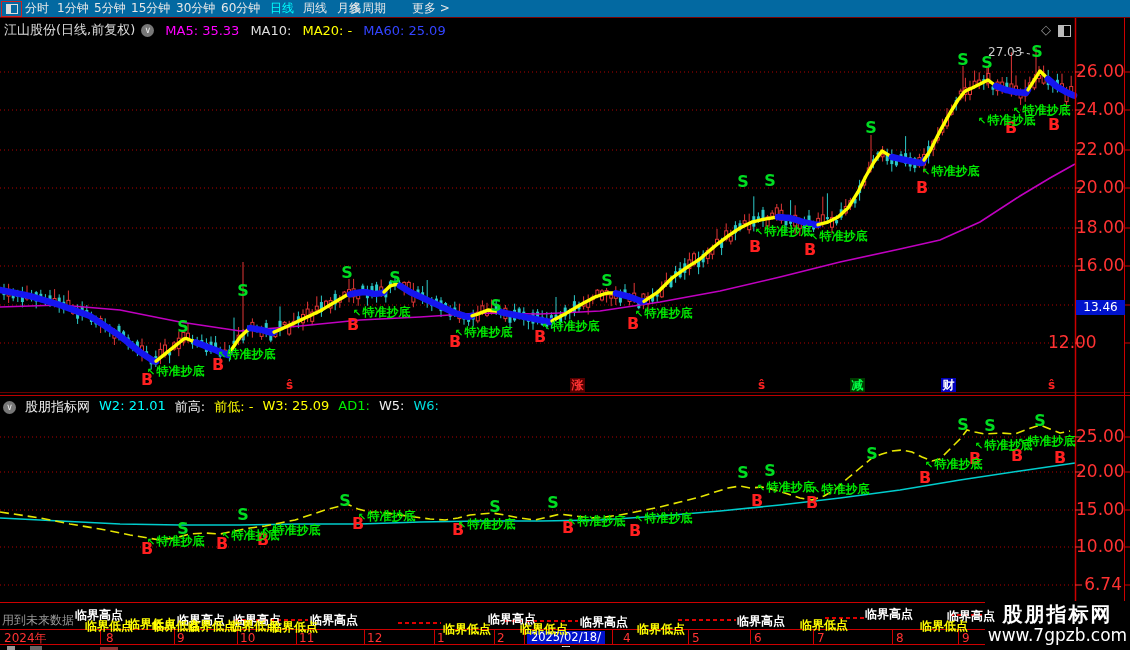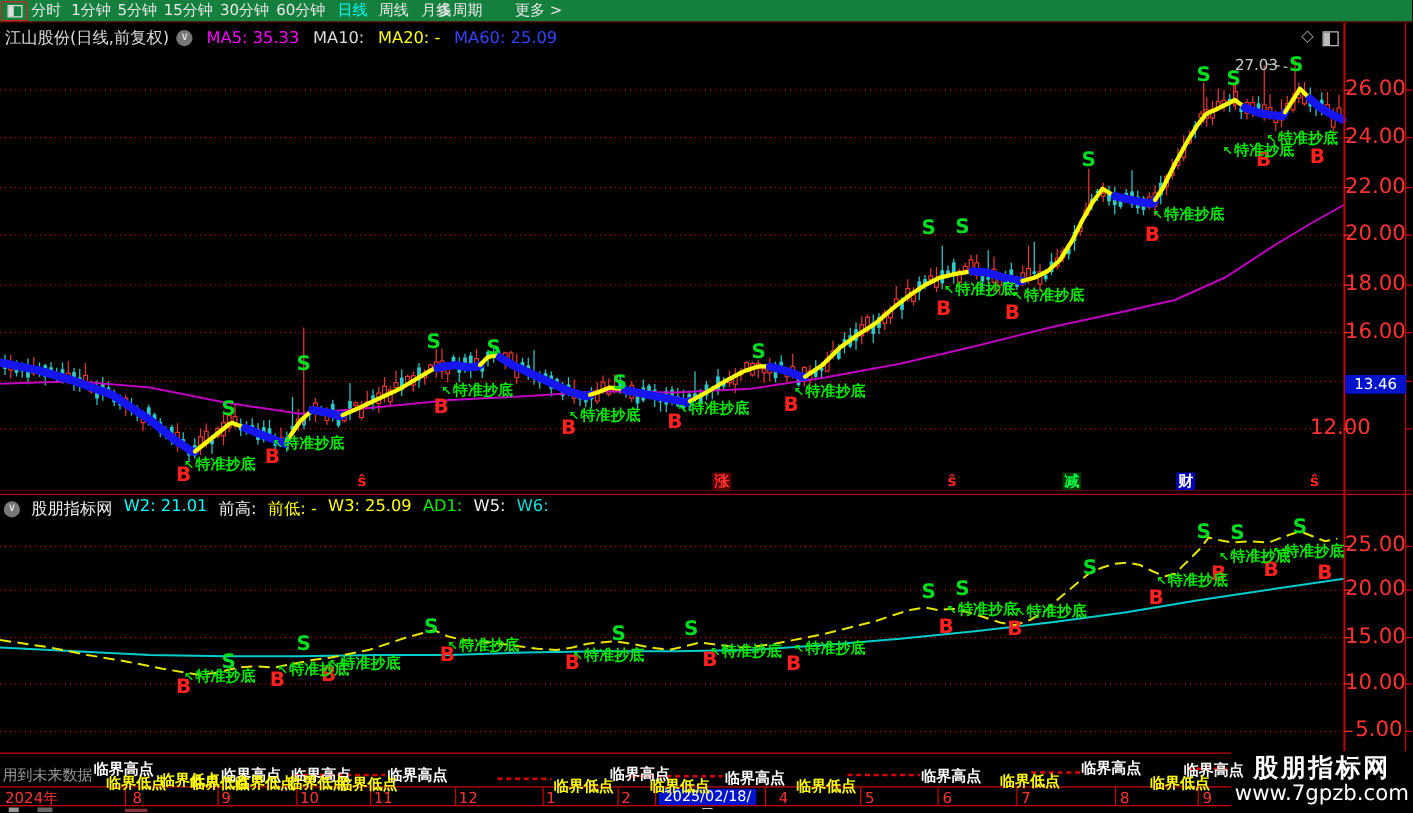--- a/index.html
+++ b/index.html
@@ -1,18 +1,18 @@
 <!DOCTYPE html>
 <html><head>
 <meta charset="utf-8">
 <style>
   html,body{margin:0;padding:0;background:#000;}
   #root{position:relative;width:1130px;height:650px;background:#000;overflow:hidden;
         font-family:"DejaVu Sans","Liberation Sans",sans-serif;}
-  .toolbar{position:absolute;left:0;top:0;width:1130px;height:17px;background:#15803d;}
+  .toolbar{position:absolute;left:0;top:0;width:1130px;height:17px;background:#0369a1;}
   .tool-icon-box{position:absolute;left:1px;top:1px;width:19px;height:14px;border:1px solid #cc2222;}
   .tool-icon-inner{position:absolute;left:4px;top:2px;width:10px;height:8px;border:1px solid #ddd;}
   .tool-icon-half{position:absolute;left:0;top:0;width:4px;height:8px;background:#ddd;}
   .menu-item{position:absolute;top:2px;font-size:12px;line-height:13px;color:#e8e8e8;white-space:nowrap;cursor:default;}
   .menu-item.active{color:#00ffff;}
   .tb-btns{position:absolute;right:2px;top:0px;display:flex;gap:3px;}
   .tb-btn{border:1px solid #d03030;color:#eeeeee;font-size:12px;line-height:14px;padding:0 4px;white-space:nowrap;}
   .title-row{position:absolute;left:4px;top:21px;display:flex;align-items:center;font-size:13px;color:#dddddd;}
   .circle-icon{width:13px;height:13px;border-radius:50%;background:#777;color:#eee;font-size:9px;line-height:13px;text-align:center;margin-left:6px;}
   .ma-item{margin-left:11px;white-space:nowrap;font-size:13px;}
@@ -684,21 +684,21 @@
     <div class="axis-label" style="left: 1076px; top: 103px;">24.00</div>
     <div class="axis-label" style="left: 1076px; top: 143px;">22.00</div>
     <div class="axis-label" style="left: 1076px; top: 181px;">20.00</div>
     <div class="axis-label" style="left: 1076px; top: 221px;">18.00</div>
     <div class="axis-label" style="left: 1076px; top: 259px;">16.00</div>
     <div class="axis-label" style="left: 1048px; top: 336px;">12.00</div>
     <div class="axis-label" style="left: 1076px; top: 430px;">25.00</div>
     <div class="axis-label" style="left: 1076px; top: 465px;">20.00</div>
     <div class="axis-label" style="left: 1076px; top: 503px;">15.00</div>
     <div class="axis-label" style="left: 1076px; top: 540px;">10.00</div>
-    <div class="axis-label" style="left: 1076px; top: 578px;">5.00</div>
+    <div class="axis-label" style="left: 1076px; top: 578px;">6.74</div>
     <div class="sig-letter sig-b" style="left: 147px; top: 372px;">B</div>
     <div class="sig-letter sig-b" style="left: 218px; top: 357px;">B</div>
     <div class="sig-letter sig-b" style="left: 353px; top: 317px;">B</div>
     <div class="sig-letter sig-b" style="left: 455px; top: 334px;">B</div>
     <div class="sig-letter sig-b" style="left: 540px; top: 329px;">B</div>
     <div class="sig-letter sig-b" style="left: 633px; top: 316px;">B</div>
     <div class="sig-letter sig-b" style="left: 755px; top: 239px;">B</div>
     <div class="sig-letter sig-b" style="left: 810px; top: 242px;">B</div>
     <div class="sig-letter sig-b" style="left: 922px; top: 180px;">B</div>
     <div class="sig-letter sig-b" style="left: 1011px; top: 120px;">B</div>

